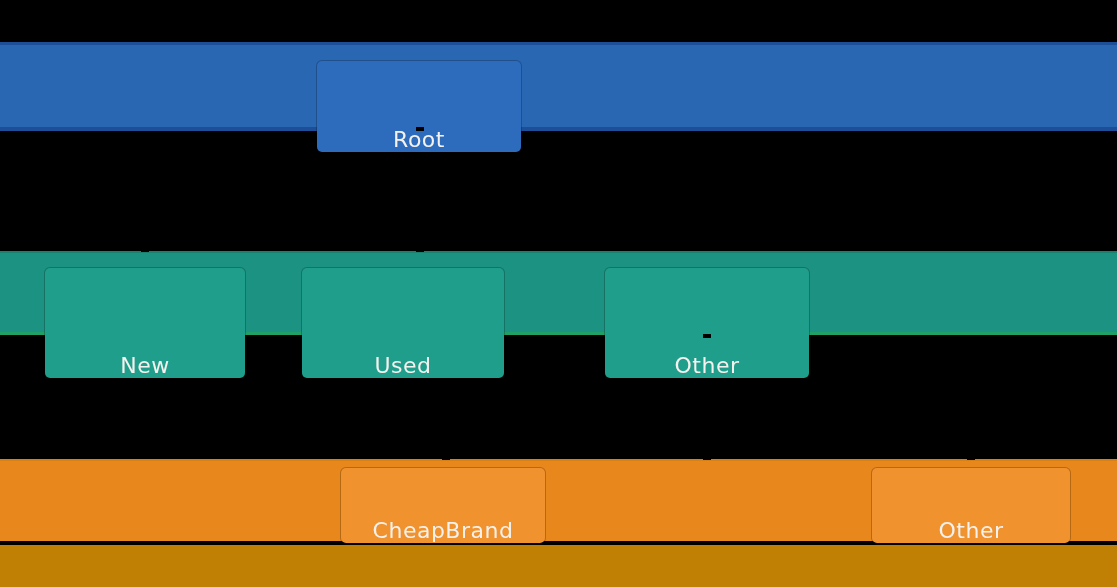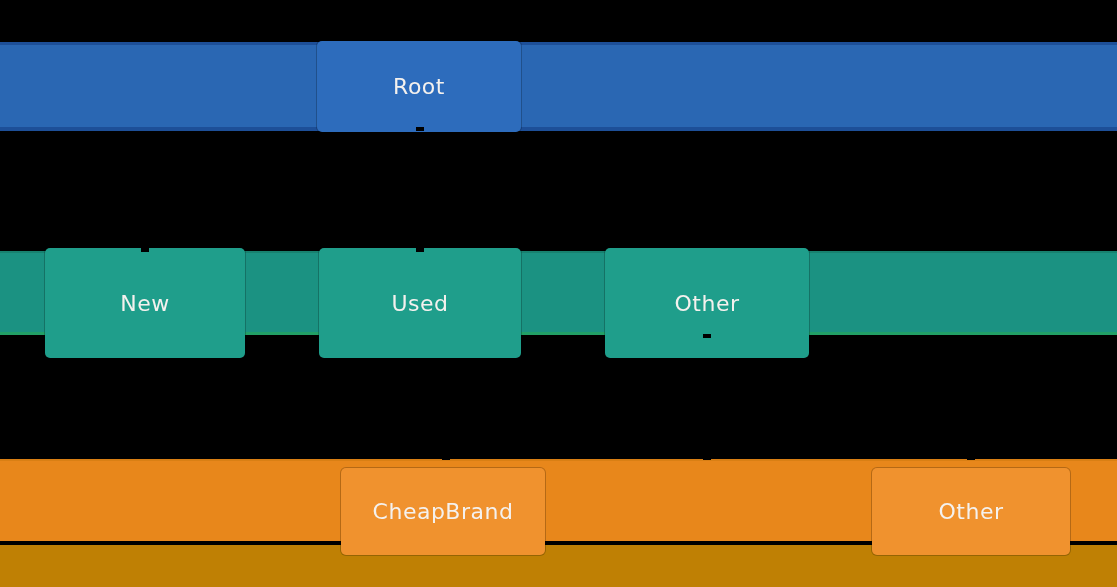--- a/index.html
+++ b/index.html
@@ -30,28 +30,29 @@
     border-top: 2px solid #d97f14;
   }
   .band.lvl3 {
     top: 545px; height: 42px;
     background: #bf8004;
   }
   .node {
     position: absolute;
     border-radius: 5px;
     display: flex;
-    align-items: center;
+    align-items: flex-end;
     justify-content: center;
     box-shadow: 0 0 0 1px rgba(0,0,0,0.22);
     z-index: 2;
+    margin-top: 20px;
   }
   .node.lvl0 { top: 41px; height: 91px; background: #2d6cbc; }
   .node.lvl1 { top: 248px; height: 110px; background: #1f9e8b; }
-  .node.lvl2 { top: 468px; height: 87px; background: #f0922e; }
+  .node.lvl2 { top: 448px; height: 75px; background: #f0922e; }
   .node span {
     color: #f4f1ee;
     font-size: 22px;
     font-weight: 400;
     letter-spacing: 0.5px;
     white-space: nowrap;
   }
   .notch {
     position: absolute;
     width: 8px; height: 4px;
@@ -69,21 +70,21 @@
   <div class="band lvl2"></div>
   <div class="band lvl3"></div>
 
   <div class="node lvl0" style="left:317px;width:204px">
     <span>Root</span>
   </div>
 
   <div class="node lvl1" style="left:45px;width:200px">
     <span>New</span>
   </div>
-  <div class="node lvl1" style="left:319px;width:202px">
+  <div class="node lvl1" style="left:302px;width:202px">
     <span>Used</span>
   </div>
   <div class="node lvl1" style="left:605px;width:204px">
     <span>Other</span>
   </div>
 
   <div class="node lvl2" style="left:341px;width:204px">
     <span>CheapBrand</span>
   </div>
   <div class="node lvl2" style="left:872px;width:198px">

